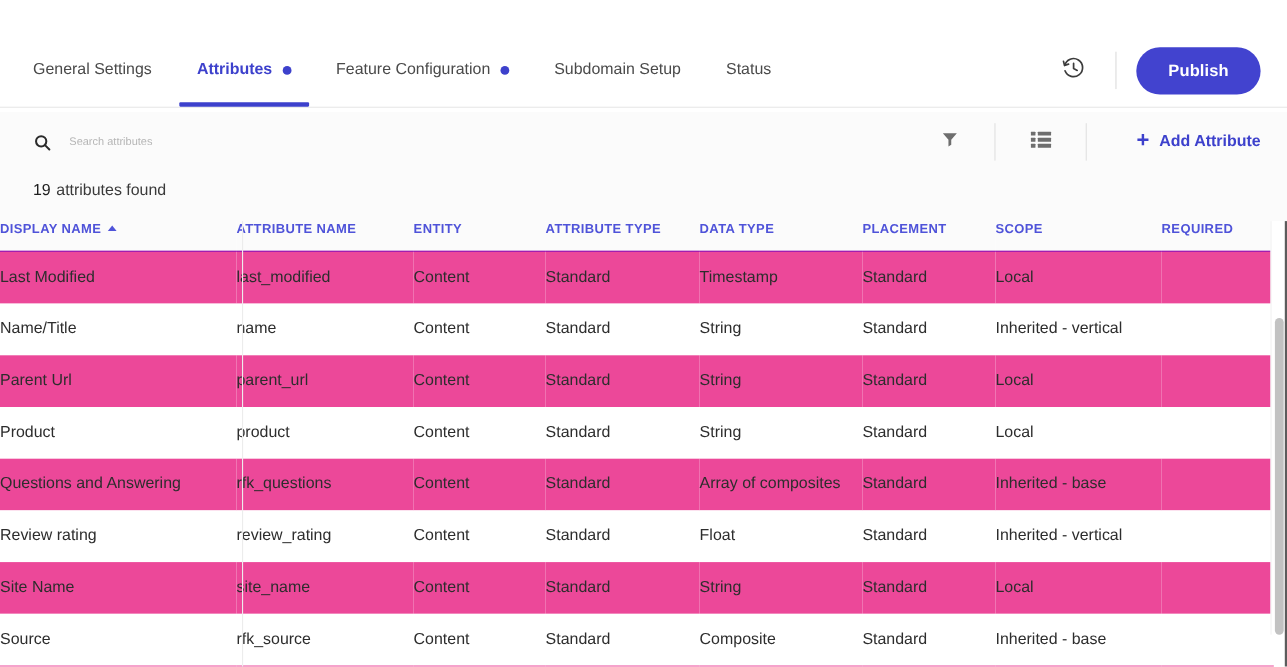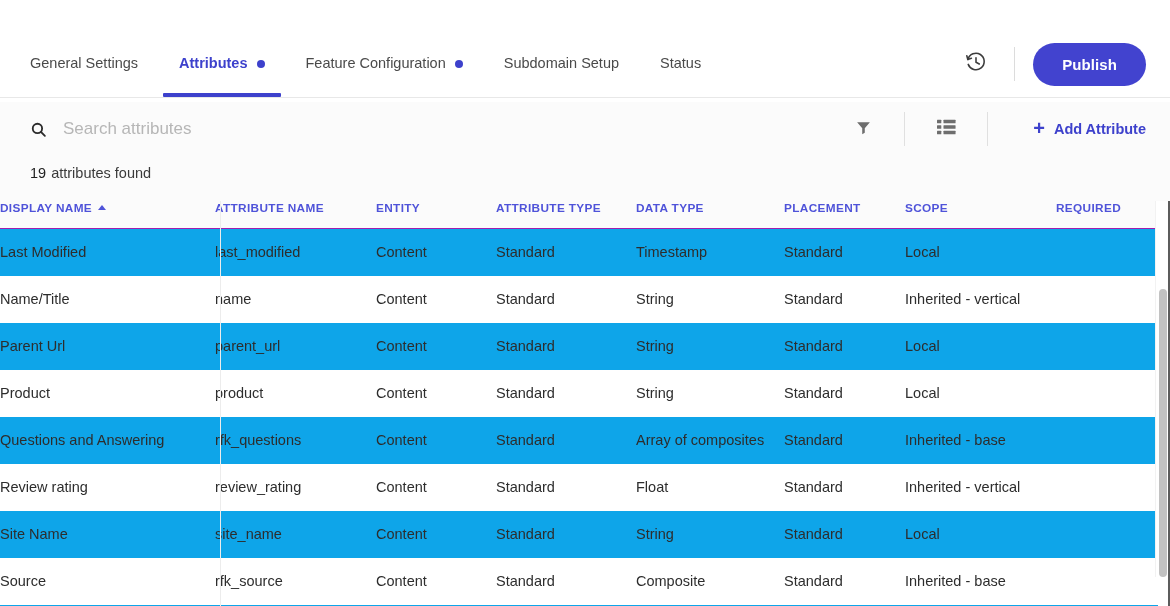--- a/index.html
+++ b/index.html
@@ -109,21 +109,21 @@
     align-items: center;
     gap: 14px;
     flex: 1;
     height: 40px;
   }
   .search-icon { color: #2b2b2b; display: flex; align-items: center; }
   .search-input {
     border: none;
     outline: none;
     background: transparent;
-    font-size: 17px;
+    font-size: 10px;
     color: #2b2b2b;
     width: 330px;
     height: 28px;
     font-family: "Liberation Sans", sans-serif;
   }
   .search-input::placeholder { color: #b6b6b6; }
 
   .toolbar-right { display: flex; align-items: center; }
   .tb-icon {
     width: 36px; height: 36px;
@@ -191,21 +191,21 @@
     display: inline-block;
     margin-bottom: 2px;
   }
   table.attr-table tbody td {
     color: #2d2d2d;
     padding: 13px 0;
     border: none;
     vertical-align: middle;
     line-height: 1.45;
   }
-  tbody tr.odd td { background: #0ea5e9; }
+  tbody tr.odd td { background: #ec4899; }
   tbody tr.even td { background: #ffffff; }
   .col-sep {
     position: absolute;
     left: 220px;
     top: 0;
     bottom: 0;
     width: 1px;
     background: #ececec;
     pointer-events: none;
   }

